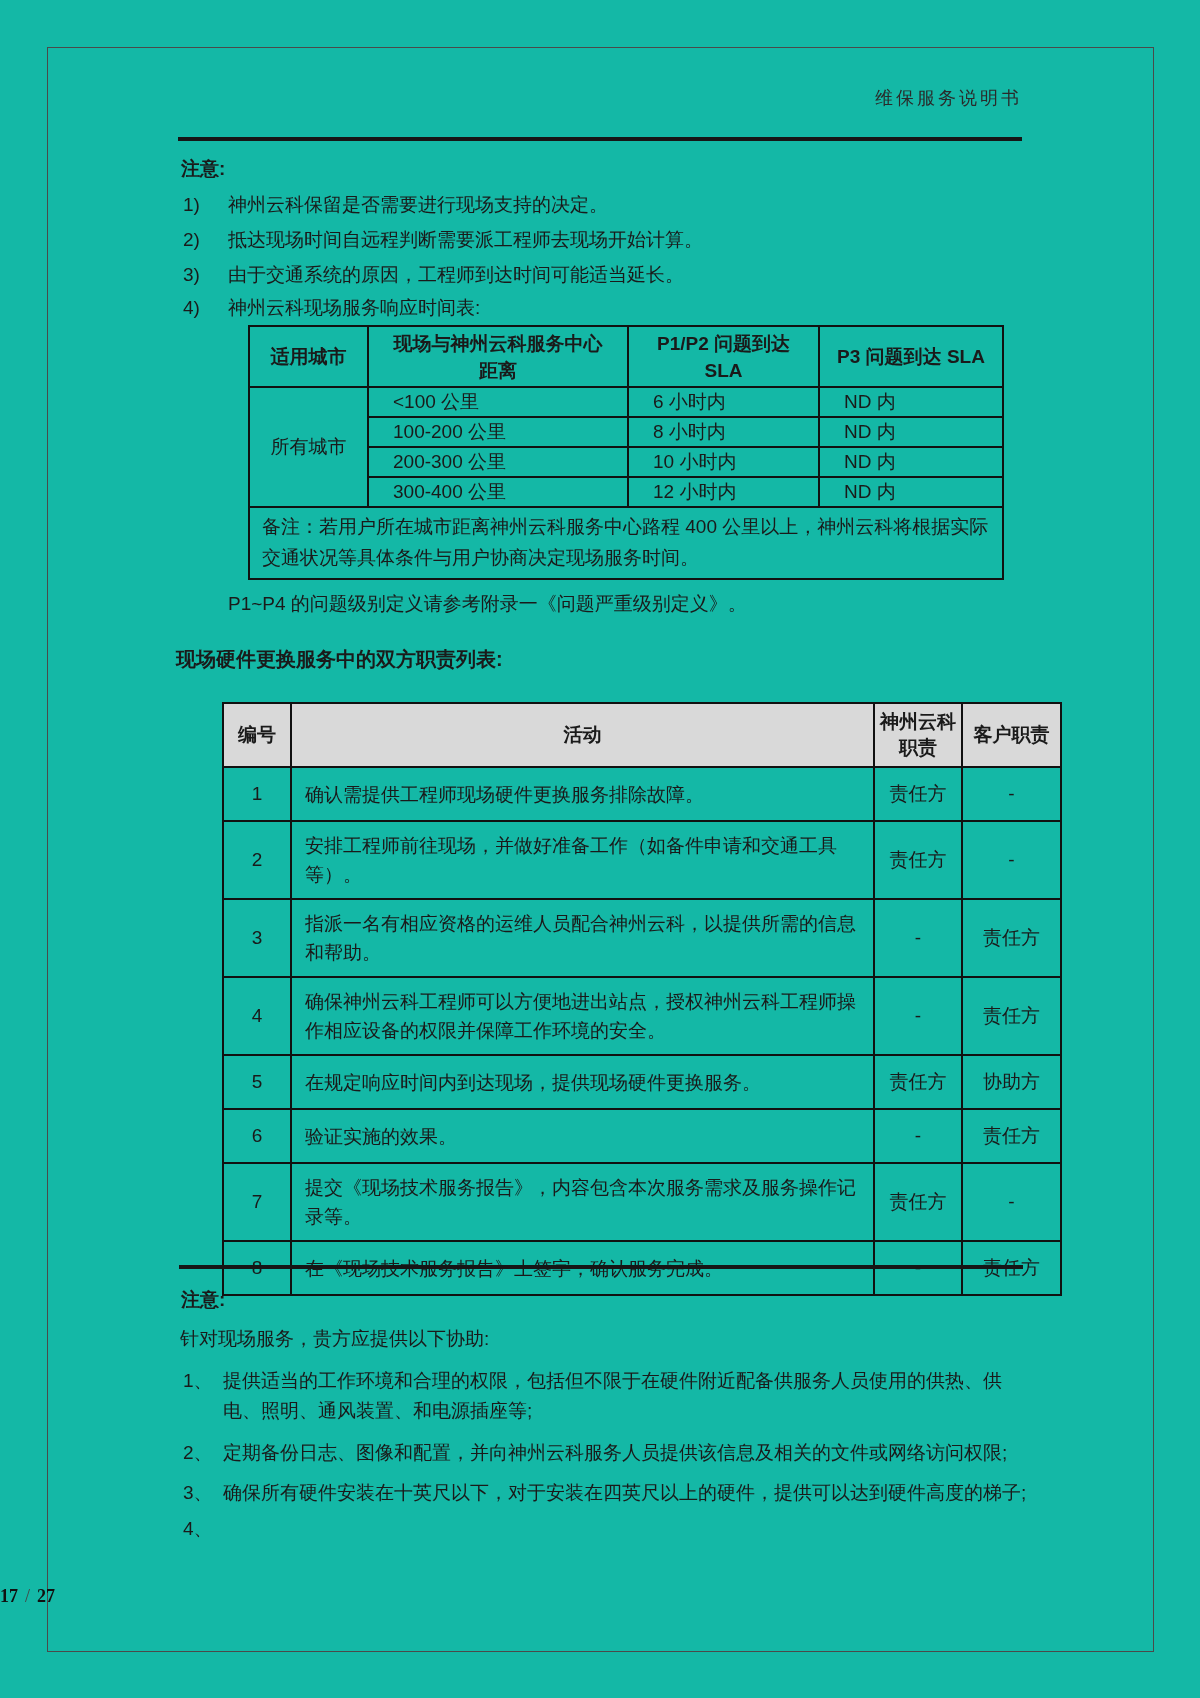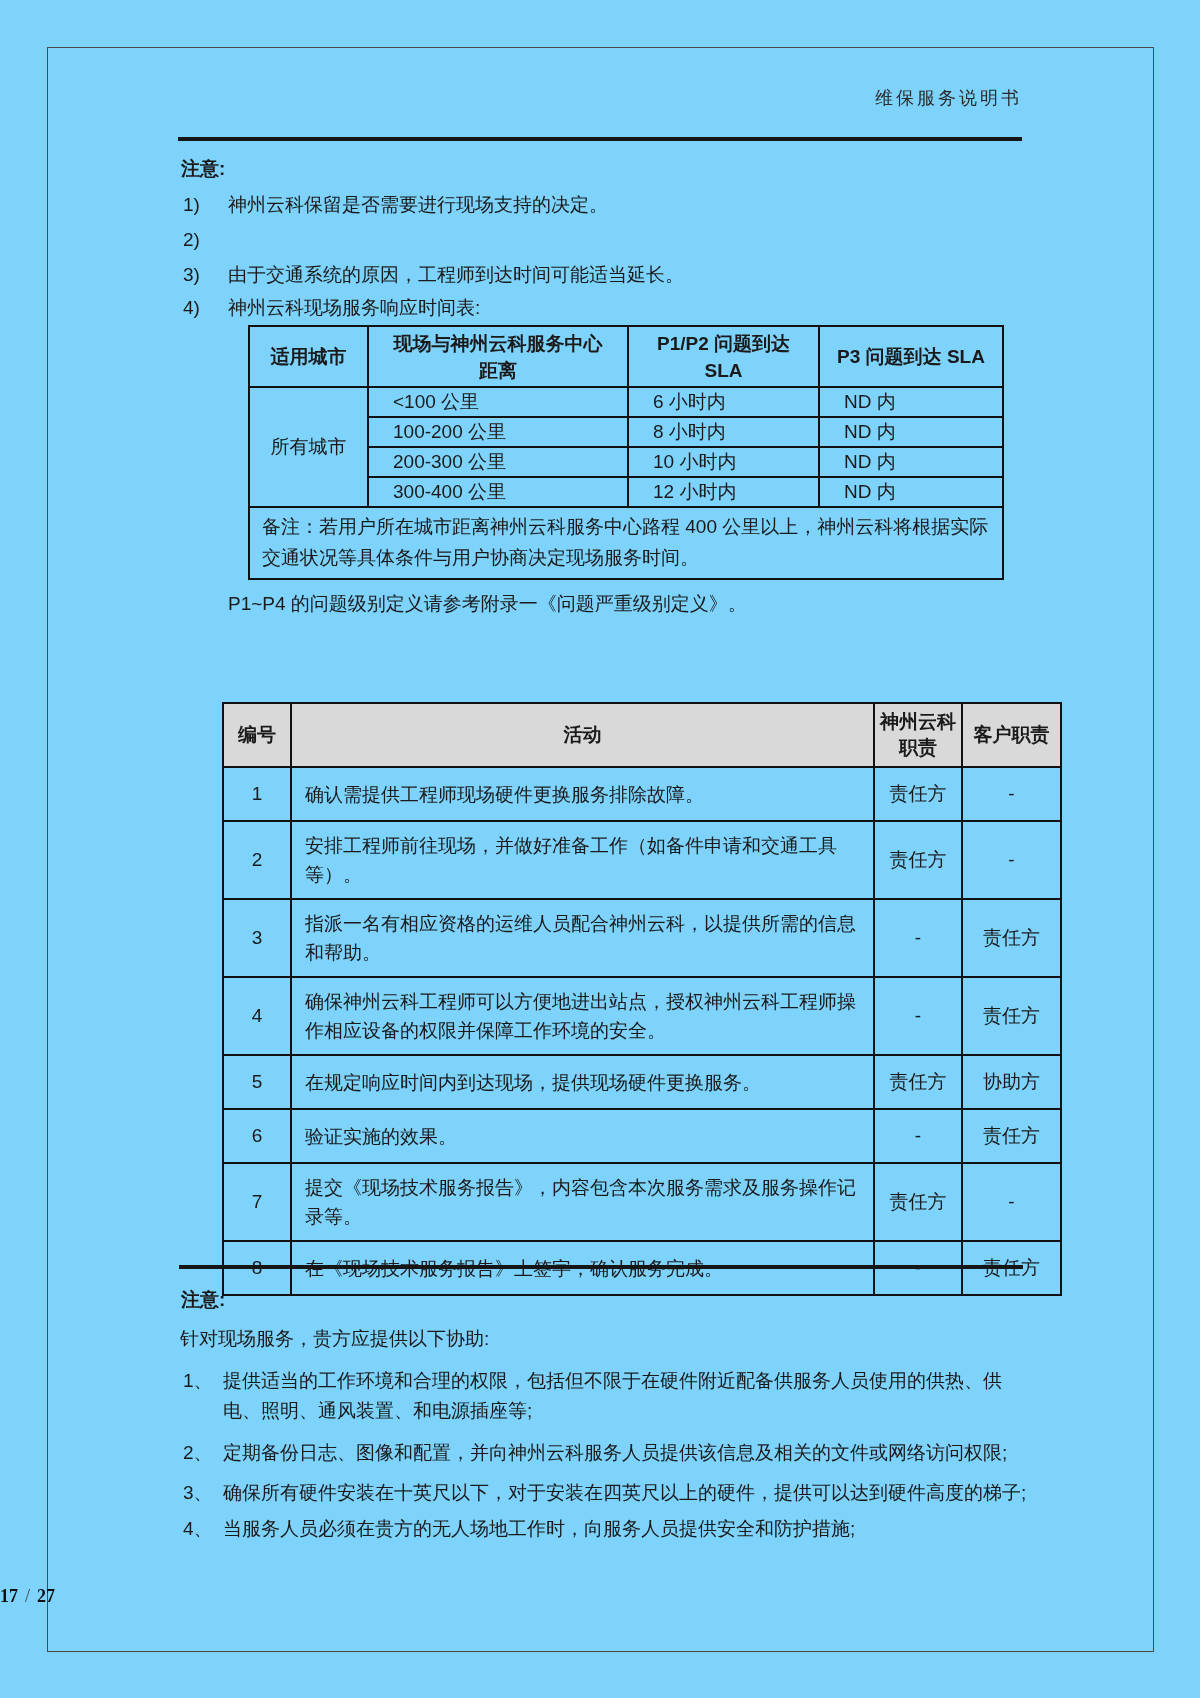--- a/index.html
+++ b/index.html
@@ -1,17 +1,17 @@
 <!DOCTYPE html>
 <html><head>
 <meta charset="utf-8">
 <style>
   html,body { margin:0; padding:0; background:#ffffff; }
   .page {
-    position:relative; width:1200px; height:1698px; background:#7dd3fc;
+    position:relative; width:1200px; height:1698px; background:#14b8a6;
     font-family:"Liberation Sans","DejaVu Sans",sans-serif; color:#1a1a1a;
     overflow:hidden;
   }
   .frame {
     position:absolute; left:47px; top:47px; width:1105px; height:1603px;
     border:1px solid #4a4a4a;
   }
   .doc-header {
     position:absolute; top:86px; right:178px;
     font-family:"Liberation Serif","DejaVu Serif",serif;
@@ -75,20 +75,21 @@
   <div class="rule rule-top"></div>
 
   <div class="bold-label note-top">注意:</div>
 
   <div class="list-item ti1">
     <span class="num">1)</span>
     <span class="txt">神州云科保留是否需要进行现场支持的决定。</span>
   </div>
   <div class="list-item ti2">
     <span class="num">2)</span>
+    <span class="txt">抵达现场时间自远程判断需要派工程师去现场开始计算。</span>
   </div>
   <div class="list-item ti3">
     <span class="num">3)</span>
     <span class="txt">由于交通系统的原因，工程师到达时间可能适当延长。</span>
   </div>
   <div class="list-item ti4">
     <span class="num">4)</span>
     <span class="txt">神州云科现场服务响应时间表:</span>
   </div>
 
@@ -136,20 +137,21 @@
         <td>ND 内</td>
       </tr>
       <tr>
         <td class="remark" colspan="4">备注：若用户所在城市距离神州云科服务中心路程 400 公里以上，神州云科将根据实际交通状况等具体条件与用户协商决定现场服务时间。</td>
       </tr>
     </tbody>
   </table>
 
   <div class="plevels">P1~P4 的问题级别定义请参考附录一《问题严重级别定义》。</div>
 
+  <div class="sec-title">现场硬件更换服务中的双方职责列表:</div>
 
   <table class="t2">
     <colgroup>
         <col style="width:68px">
         <col style="width:583px">
         <col style="width:88px">
         <col style="width:99px">
       </colgroup>
     <thead>
       <tr>
@@ -226,19 +228,18 @@
   <div class="bitem bi2">
     <span class="num">2、</span>
     <span class="txt">定期备份日志、图像和配置，并向神州云科服务人员提供该信息及相关的文件或网络访问权限;</span>
   </div>
   <div class="bitem bi3">
     <span class="num">3、</span>
     <span class="txt">确保所有硬件安装在十英尺以下，对于安装在四英尺以上的硬件，提供可以达到硬件高度的梯子;</span>
   </div>
   <div class="bitem bi4">
     <span class="num">4、</span>
-    <span class="txt">当服务人员必须在贵方的无人场地工作时，向服务人员提供安全和防护措施;</span>
   </div>
 
   <div class="footer">
     <span class="pg">17</span><span class="sep">/</span><span class="pg">27</span>
   </div>
 </div>
 
 </body></html>

